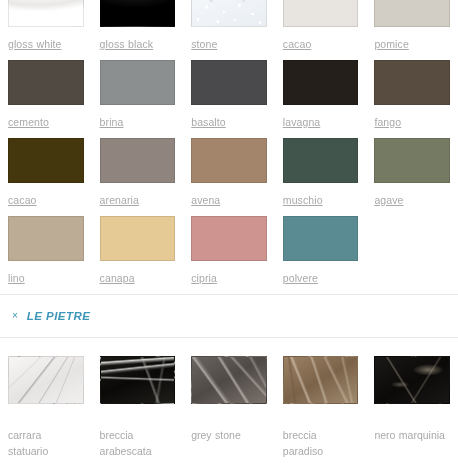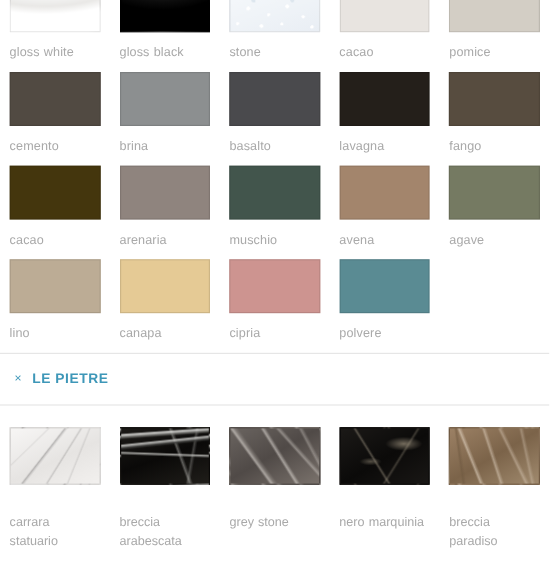--- a/index.html
+++ b/index.html
@@ -43,20 +43,21 @@
     background-color: #ccc;
   }
   .swatch-label {
     display: block;
     font-size: 10.5px;
     color: #a9a9a9;
     line-height: 15px;
     padding-top: 10px;
     letter-spacing: .1px;
     word-spacing: .5px;
+    text-decoration: underline;
   }
 
   
   .row-clip {
     height: 27px;
     overflow: hidden;
     position: relative;
   }
   .row-clip .swatch-chip {
     height: 45px;
@@ -115,20 +116,21 @@
     color: #3e97b8;
     margin-right: 9px;
     font-family: "Liberation Sans", sans-serif;
     cursor: pointer;
   }
   .section-title {
     font-size: 11.5px;
     font-weight: bold;
     color: #3e97b8;
     letter-spacing: .45px;
+    font-style: italic;
   }
 
   
   .marble-grid {
     display: grid;
     grid-template-columns: repeat(5, 1fr);
     column-gap: 16px;
     padding: 18px 8px 0 8px;
   }
   .marble-chip {
@@ -262,26 +264,26 @@
     <div class="swatch-grid">
       <div class="swatch-cell">
         <span class="swatch-chip" style="background-color:#44360d"></span>
         <span class="swatch-label">cacao</span>
       </div>
       <div class="swatch-cell">
         <span class="swatch-chip" style="background-color:#8f847e"></span>
         <span class="swatch-label">arenaria</span>
       </div>
       <div class="swatch-cell">
+        <span class="swatch-chip" style="background-color:#a3856c"></span>
+        <span class="swatch-label">avena</span>
+      </div>
+      <div class="swatch-cell">
         <span class="swatch-chip" style="background-color:#42554c"></span>
         <span class="swatch-label">muschio</span>
-      </div>
-      <div class="swatch-cell">
-        <span class="swatch-chip" style="background-color:#a3856c"></span>
-        <span class="swatch-label">avena</span>
       </div>
       <div class="swatch-cell">
         <span class="swatch-chip" style="background-color:#757a62"></span>
         <span class="swatch-label">agave</span>
       </div>
     </div>
 
     <div class="swatch-grid">
       <div class="swatch-cell">
         <span class="swatch-chip" style="background-color:#bcac95"></span>
@@ -318,22 +320,22 @@
     </div>
     <div>
       <span class="marble-chip fx-breccia-arabescata"></span>
       <span class="marble-label">breccia arabescata</span>
     </div>
     <div>
       <span class="marble-chip fx-grey-stone"></span>
       <span class="marble-label">grey stone</span>
     </div>
     <div>
+      <span class="marble-chip fx-breccia-paradiso"></span>
+      <span class="marble-label">breccia paradiso</span>
+    </div>
+    <div>
       <span class="marble-chip fx-nero-marquinia"></span>
       <span class="marble-label">nero marquinia</span>
     </div>
-    <div>
-      <span class="marble-chip fx-breccia-paradiso"></span>
-      <span class="marble-label">breccia paradiso</span>
-    </div>
   </div>
 
 </div>
 
 </body></html>

